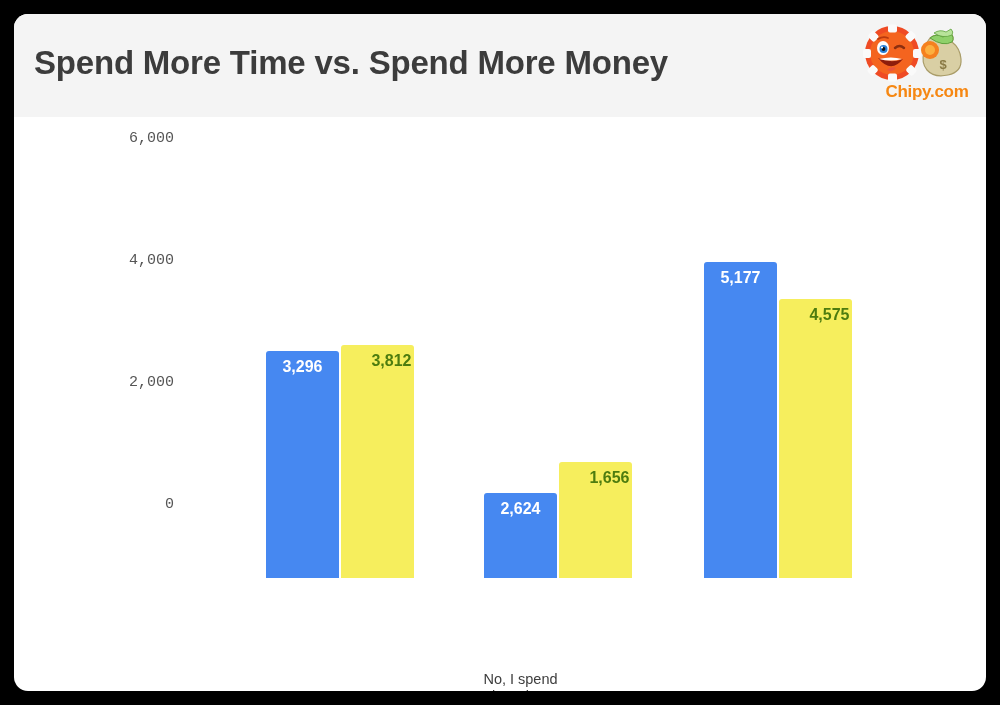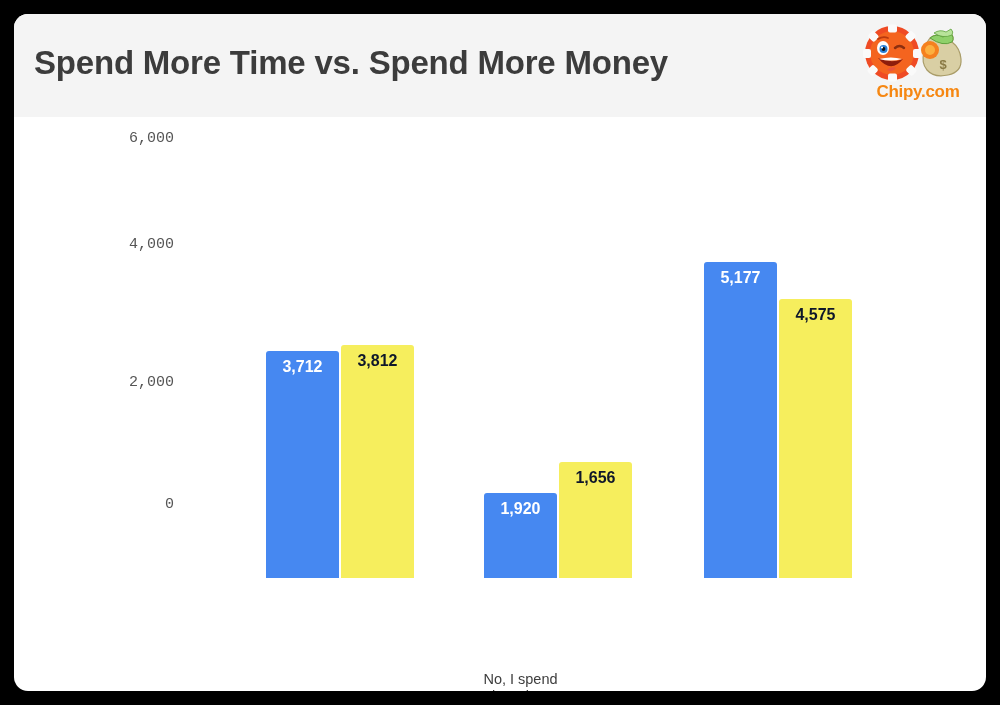--- a/index.html
+++ b/index.html
@@ -55,21 +55,21 @@
   }
   #logo-mark {
     position: absolute;
     left: 0;
     top: 2px;
     width: 120px;
     height: 58px;
   }
   #logo-text {
     position: absolute;
-    left: 8px;
+    left: 17px;
     top: 60px;
     width: 120px;
     text-align: center;
     font-size: 17px;
     font-weight: bold;
     color: #f68712;
     letter-spacing: -0.3px;
   }
 
   
@@ -114,21 +114,21 @@
   .bar-value {
     position: absolute;
     left: 0;
     width: 73px;
     text-align: center;
     font-size: 16px;
     font-weight: bold;
     line-height: 16px;
   }
   .bar-value.on-blue   { color: #ffffff; }
-  .bar-value.on-yellow { color: #0f172a; }
+  .bar-value.on-yellow { color: #4d7c0f; padding-left: 14px; }
 
   .cat-label {
     position: absolute;
     top: 8px;
     left: -6px;
     width: 85px;
     text-align: center;
     font-size: 14.5px;
     line-height: 17px;
     color: #3d3d3d;
@@ -182,40 +182,40 @@
         </svg>
       </div>
       <div id="logo-text">Chipy.com</div>
     </div>
   </div>
 
   <div id="plot">
 
     <div class="y-tick" style="left:90px; top:380px;">0</div>
     <div class="y-tick" style="left:90px; top:258px;">2,000</div>
-    <div class="y-tick" style="left:90px; top:120px;">4,000</div>
+    <div class="y-tick" style="left:90px; top:136px;">4,000</div>
     <div class="y-tick" style="left:90px; top:14px;">6,000</div>
 
     <div class="bar-group" style="left:252px; width:146px;">
       <div class="bar-wrap" style="left:0px;">
         <div class="bar blue" style="height:227px;"></div>
-        <div class="bar-value on-blue" style="bottom:203px;">3,712</div>
+        <div class="bar-value on-blue" style="bottom:203px;">3,296</div>
 
       </div>
       <div class="bar-wrap" style="left:75px;">
         <div class="bar yellow" style="height:233px;"></div>
         <div class="bar-value on-yellow" style="bottom:209px;">3,812</div>
 
       </div>
     </div>
 
     <div class="bar-group" style="left:470px; width:146px;">
       <div class="bar-wrap" style="left:0px;">
         <div class="bar blue" style="height:85px;"></div>
-        <div class="bar-value on-blue" style="bottom:61px;">1,920</div>
+        <div class="bar-value on-blue" style="bottom:61px;">2,624</div>
         <div class="cat-label" style="top:93px;">No, I spend less time gambling</div>
       </div>
       <div class="bar-wrap" style="left:75px;">
         <div class="bar yellow" style="height:116px;"></div>
         <div class="bar-value on-yellow" style="bottom:92px;">1,656</div>
 
       </div>
     </div>
 
     <div class="bar-group" style="left:690px; width:146px;">

